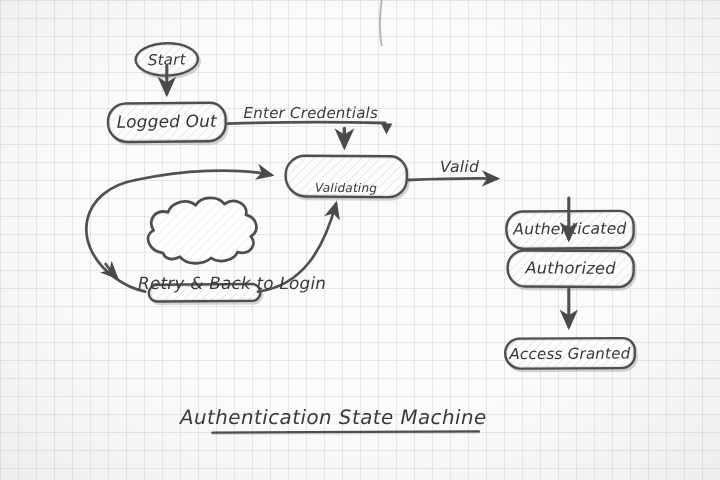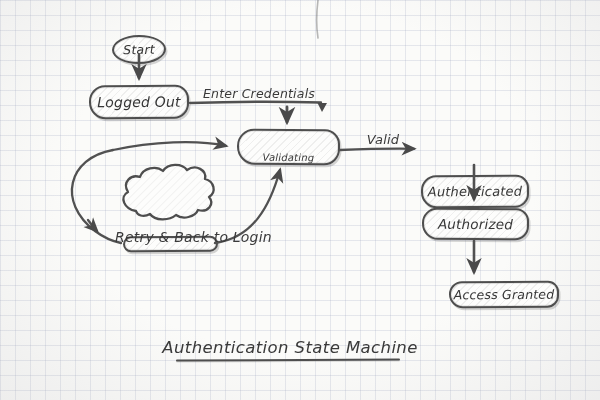--- a/index.html
+++ b/index.html
@@ -47,21 +47,21 @@
     font-style: italic;
     text-align: center;
     white-space: nowrap;
     letter-spacing: 0.2px;
   }
   .ellipse { border-radius: 50%; margin-top: 10px; }
   .cloud-svg { position: absolute; inset: 0; width: 600px; height: 400px; z-index: 2; pointer-events: none; }
   .title-wrap {
     position: absolute; z-index: 4;
     left: 150px; top: 338px; width: 280px;
-    text-align: center;
+    text-align: left;
     color: #3a3a3a;
     font-style: italic;
     font-size: 16.5px;
     letter-spacing: 0.4px;
   }
   .title-underline {
     position: absolute; z-index: 4;
     left: 176px; top: 359px; width: 224px; height: 2.2px;
     background: #4e4e4e;
     border-radius: 2px;
@@ -133,21 +133,21 @@
   </div>
 
   <div class="node" style="left:421px; top:131px; width:108px; height:33px; border-radius:15px 13px 14px 16px; transform:rotate(-0.4deg); font-size:13px;margin-top:44px;">
     <span>Authenticated</span>
   </div>
 
   <div class="node" style="left:422px; top:208px; width:107px; height:32px; border-radius:15px 13px 14px 16px; transform:rotate(0.3deg); font-size:13.5px;">
     <span>Authorized</span>
   </div>
 
-  <div class="node" style="left:420px; top:281px; width:110px; height:27px; border-radius:13px 11px 12px 14px; transform:rotate(-0.3deg); font-size:12.5px;margin-left:29px;">
+  <div class="node" style="left:420px; top:281px; width:110px; height:27px; border-radius:13px 11px 12px 14px; transform:rotate(-0.3deg); font-size:12.5px;">
     <span>Access Granted</span>
   </div>
 
   <div class="node" style="left:123px; top:236px; width:95px; height:16px; border-radius:9px; transform:rotate(-0.4deg);">
     <span></span>
   </div>
 
 
   <div class="label" style="left:196px; top:86px; width:126px; font-size:12.5px;">Enter Credentials</div>
 

